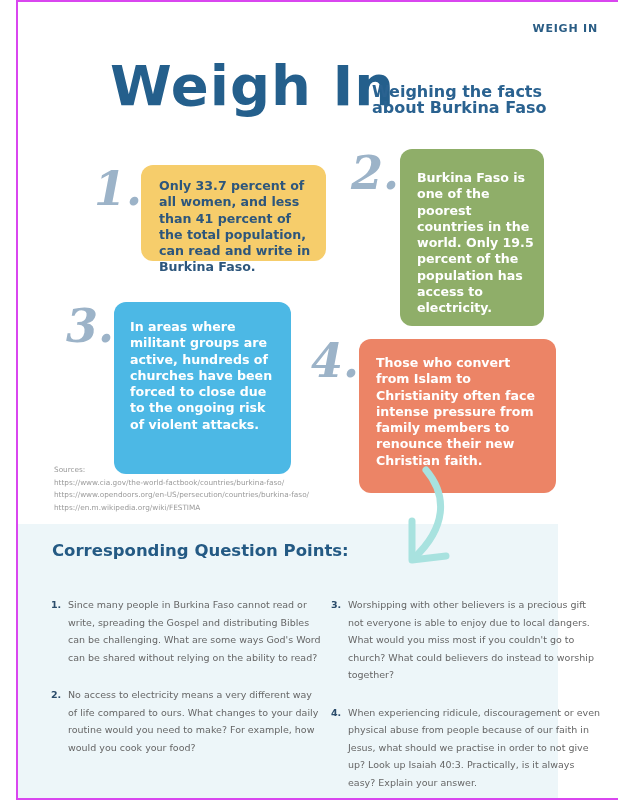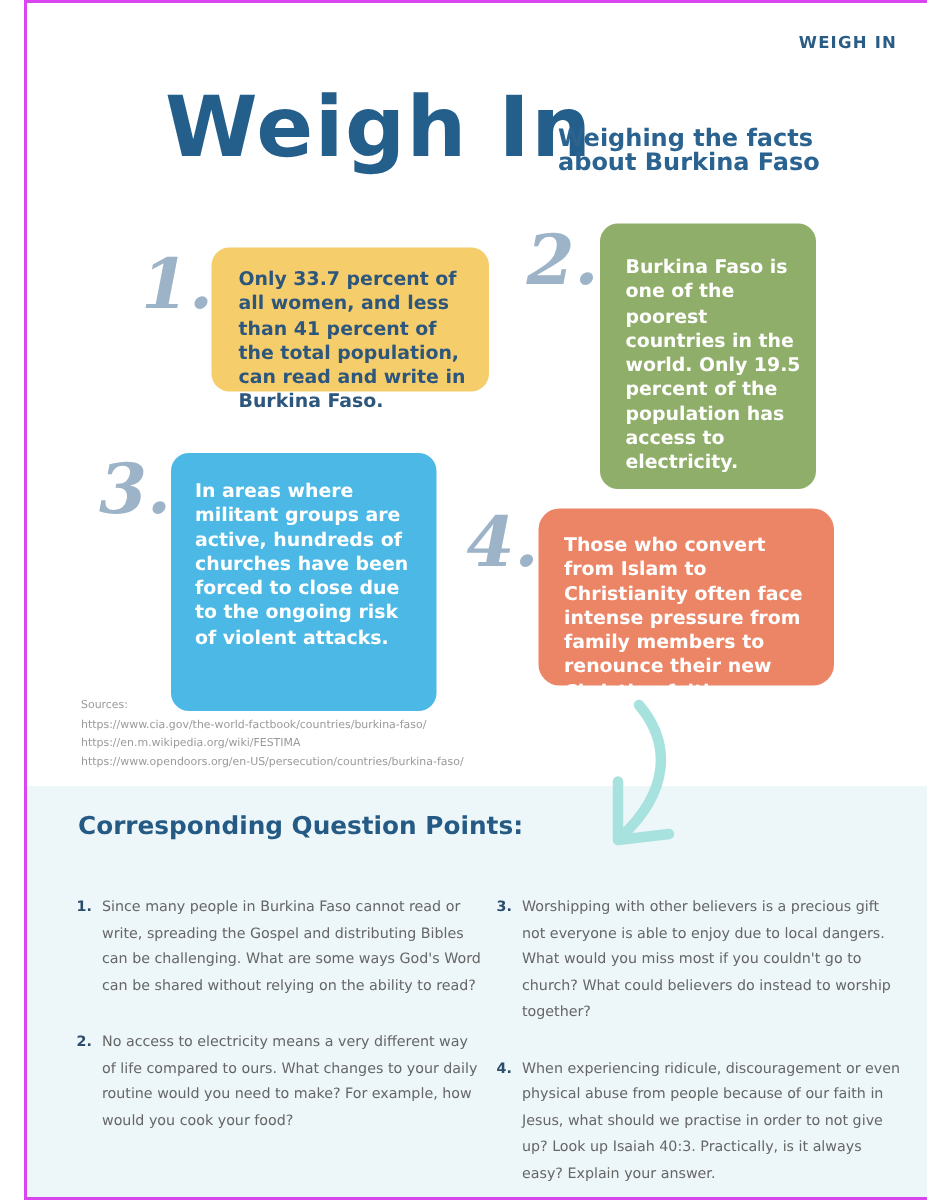--- a/index.html
+++ b/index.html
@@ -33,27 +33,27 @@
       font-style: italic; font-weight: bold; font-size: 46px; color: #9cb3c8; line-height: 1;
     }
     .card {
       position: absolute; border-radius: 12px;
       font-size: 12.6px; font-weight: bold; line-height: 16.3px;
       box-sizing: border-box;
     }
     .card.yellow { left: 123px; top: 163px; width: 185px; height: 96px; background: #f6cd6b; color: #2d567c; padding: 13px 10px 0 18px; }
     .card.green  { left: 382px; top: 147px; width: 144px; height: 177px; background: #8fae69; color: #ffffff; padding: 21px 8px 0 17px; }
     .card.blue   { left: 96px;  top: 300px; width: 177px; height: 172px; background: #4cb8e5; color: #ffffff; padding: 17px 8px 0 16px; }
-    .card.orange { left: 341px; top: 337px; width: 197px; height: 118px; background: #ec8466; color: #ffffff; padding: 16px 8px 0 17px; border-radius: 14px; }
+    .card.orange { left: 341px; top: 337px; width: 197px; height: 154px; background: #ec8466; color: #ffffff; padding: 16px 8px 0 17px; }
     .sources {
       position: absolute; left: 36px; top: 462px;
       font-size: 7.3px; line-height: 12.5px; color: #9a9a9a;
     }
     .questions {
-      position: absolute; left: 0; top: 522px; width: 600px; height: 274px;
+      position: absolute; left: 0; top: 522px; width: 540px; height: 274px;
       background: #edf6f9;
     }
     .q-title {
       position: absolute; left: 34px; top: 17px;
       font-size: 16.5px; font-weight: bold; color: #245a84;
     }
     .q-col { position: absolute; top: 52px; width: 270px; }
     .q-col.left { left: 34px; }
     .q-col.right { left: 314px; }
     .q-item { position: relative; padding-left: 12px; margin-bottom: 13px; font-size: 9.5px; line-height: 17.5px; color: #666666; }
@@ -90,22 +90,22 @@
   </div>
 
   <div class="num" style="left:293px; top:336px;">4.</div>
   <div class="card orange">
     <span>Those who convert from Islam to Christianity often face intense pressure from family members to renounce their new Christian faith.</span>
   </div>
 
   <div class="sources">
     <div>Sources:</div>
     <div>https://www.cia.gov/the-world-factbook/countries/burkina-faso/</div>
+    <div>https://www.opendoors.org/en-US/persecution/countries/burkina-faso/</div>
     <div>https://en.m.wikipedia.org/wiki/FESTIMA</div>
-    <div>https://www.opendoors.org/en-US/persecution/countries/burkina-faso/</div>
   </div>
 
   <div class="questions">
     <div class="q-title">Corresponding Question Points:</div>
 
     <div class="q-col left">
       <div class="q-item">
         <span class="q-num">1.</span>
         <span class="q-text">Since many people in Burkina Faso cannot read or write, spreading the Gospel and distributing Bibles can be challenging. What are some ways God's Word can be shared without relying on the ability to read?</span>
       </div>

